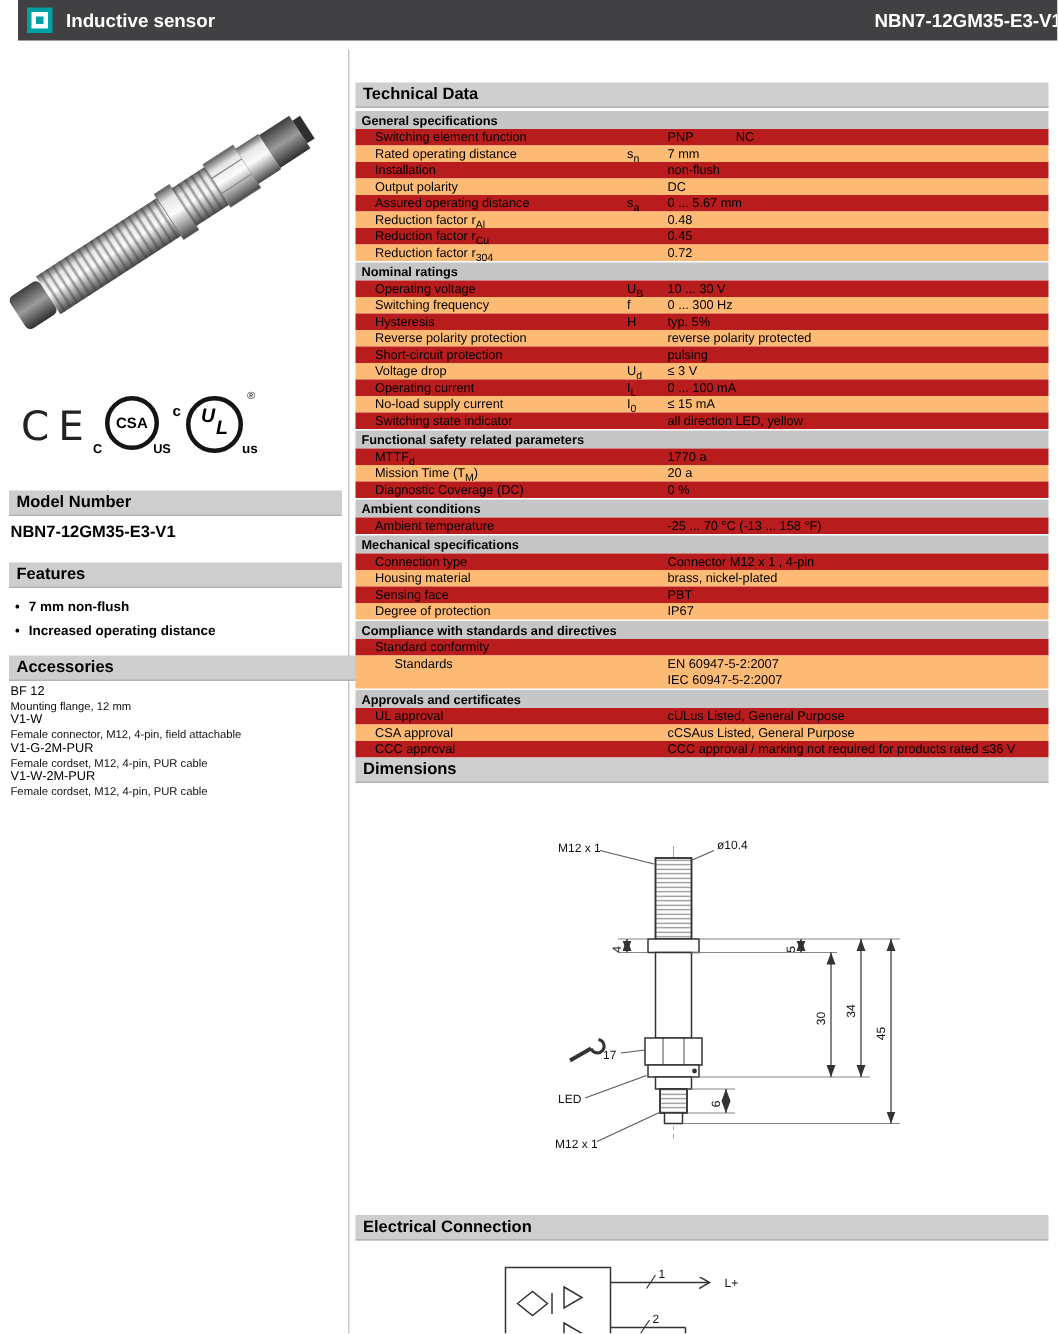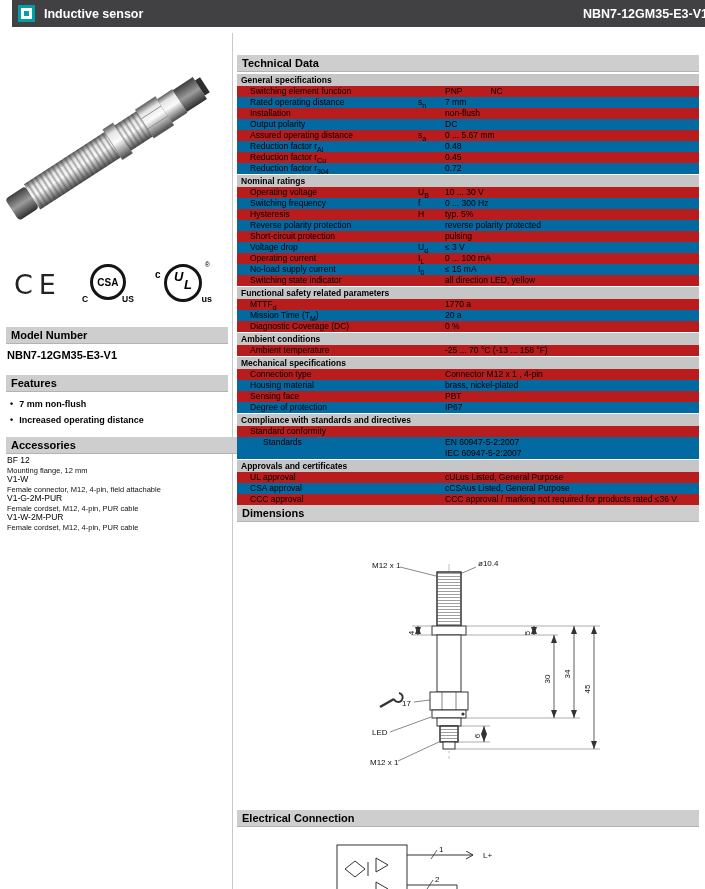--- a/index.html
+++ b/index.html
@@ -14,21 +14,21 @@
   .topbar .title{font-weight:bold;font-size:12.5px;}
   .topbar .pn{margin-left:auto;margin-right:9px;font-weight:bold;font-size:12.5px;}
 
   .vline{position:absolute;left:232px;top:33px;height:856px;width:1px;background:#c9c9c9;}
 
   
   .bar{background:#cecece;font-weight:bold;font-size:11px;line-height:17px;height:17px;padding-left:5px;box-sizing:border-box;border-bottom:1px solid #b3b3b3;}
 
   
   #photo{position:absolute;left:4px;top:30px;width:220px;height:226px;}
-  #marks{position:absolute;left:14px;top:258px;width:212px;height:52px;display:flex;align-items:center;gap:20px;}
+  #marks{position:absolute;left:14px;top:258px;width:212px;height:52px;display:flex;align-items:center;}
   .ce{font-size:27px;letter-spacing:6px;color:#222;font-family:"DejaVu Sans",sans-serif;}
   .csa{position:relative;width:52px;height:44px;}
   .csa .circ{position:absolute;left:8px;top:2px;width:30px;height:30px;border:3px solid #141414;border-radius:50%;display:flex;align-items:center;justify-content:center;font-weight:bold;font-size:10px;}
   .csa .c{position:absolute;left:0px;bottom:2px;font-size:8.5px;font-weight:bold;}
   .csa .us{position:absolute;right:0px;bottom:2px;font-size:8.5px;font-weight:bold;}
   .ul{position:relative;width:60px;height:46px;}
   .ul .circ{position:absolute;left:10px;top:3px;width:32px;height:32px;border:3px solid #141414;border-radius:50%;}
   .ul .u{position:absolute;left:20px;top:8px;font-size:13px;font-weight:bold;font-style:italic;}
   .ul .l{position:absolute;left:30px;top:16px;font-size:13px;font-weight:bold;font-style:italic;}
   .ul .c{position:absolute;left:1px;top:8px;font-size:10px;font-weight:bold;}
@@ -45,21 +45,21 @@
   #accessories{position:absolute;left:7px;top:456px;width:220px;}
   .aname{font-size:8.5px;font-weight:normal;margin-top:0;line-height:9px;}
   .adesc{font-size:7.5px;margin-top:2px;line-height:8px;color:#111;}
 
   
   #tech{position:absolute;left:237px;top:55px;width:462px;}
   #tdtable{margin-top:2px;}
   .tsec{background:#c6c6c6;font-weight:bold;font-size:8.5px;height:12px;line-height:12px;padding-left:4px;margin-top:1px;}
   .trow{display:flex;align-items:flex-start;min-height:11px;line-height:11px;font-size:8.5px;}
   .trow.even{background:#b91c1c;}
-  .trow.odd{background:#0369a1;}
+  .trow.odd{background:#fdba74;}
   .tlabel{flex:0 0 181px;padding-left:13px;box-sizing:border-box;}
   .tlabel.ind2{padding-left:26px;}
   .tsym{flex:0 0 27px;}
   .tval{flex:1;white-space:pre-line;}
   .v2{display:inline-block;margin-left:28px;}
   sub{font-size:7px;line-height:0;}
 
   #dims{position:absolute;left:237px;top:505px;width:462px;}
   #dims svg{margin:32px 0 0 105px;display:block;}
   #dims text, #elec text{font-family:"Liberation Sans",sans-serif;font-size:8px;fill:#111;}

